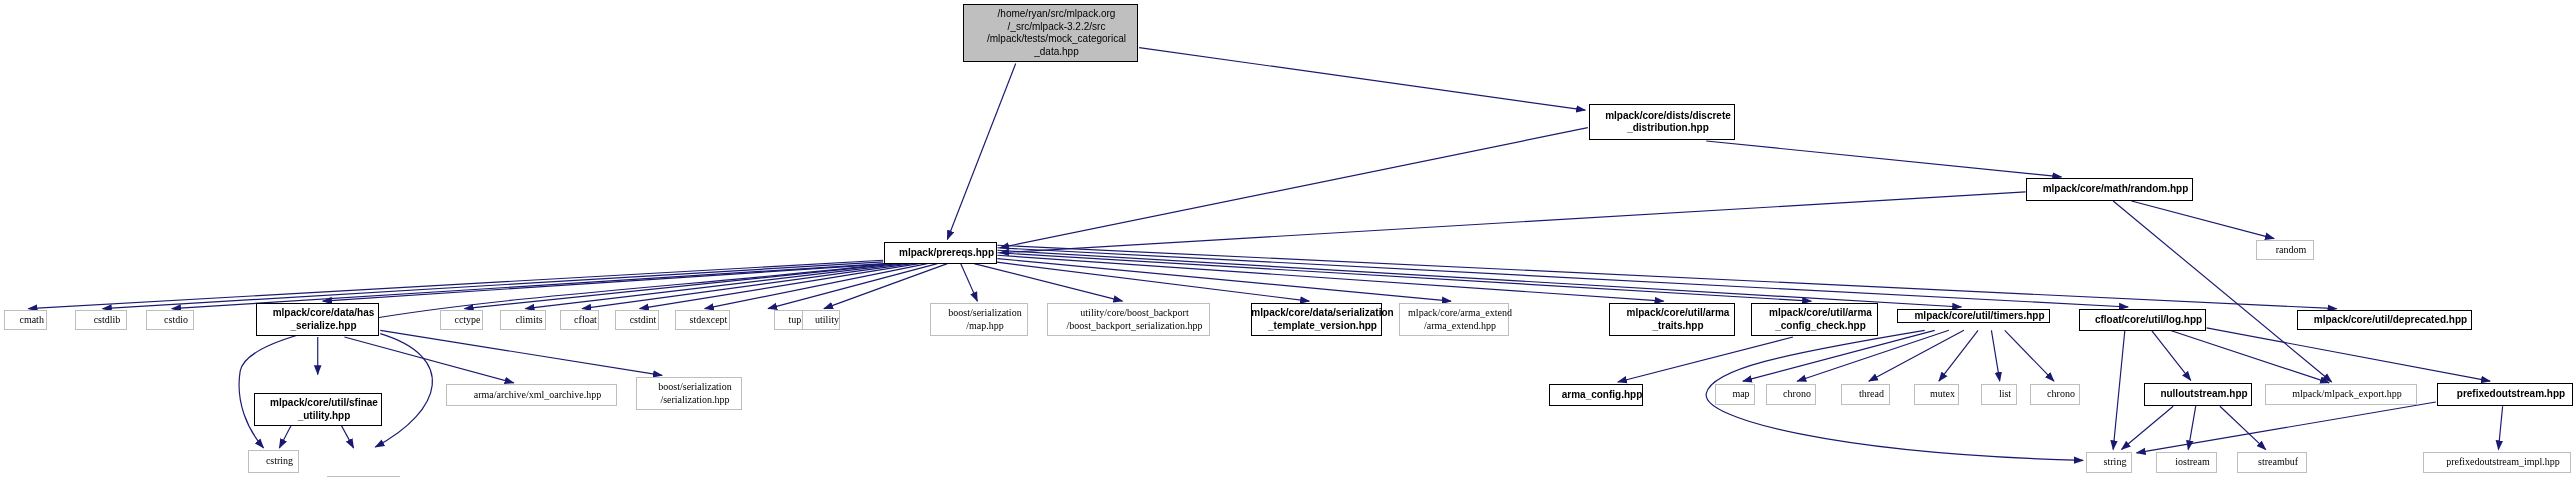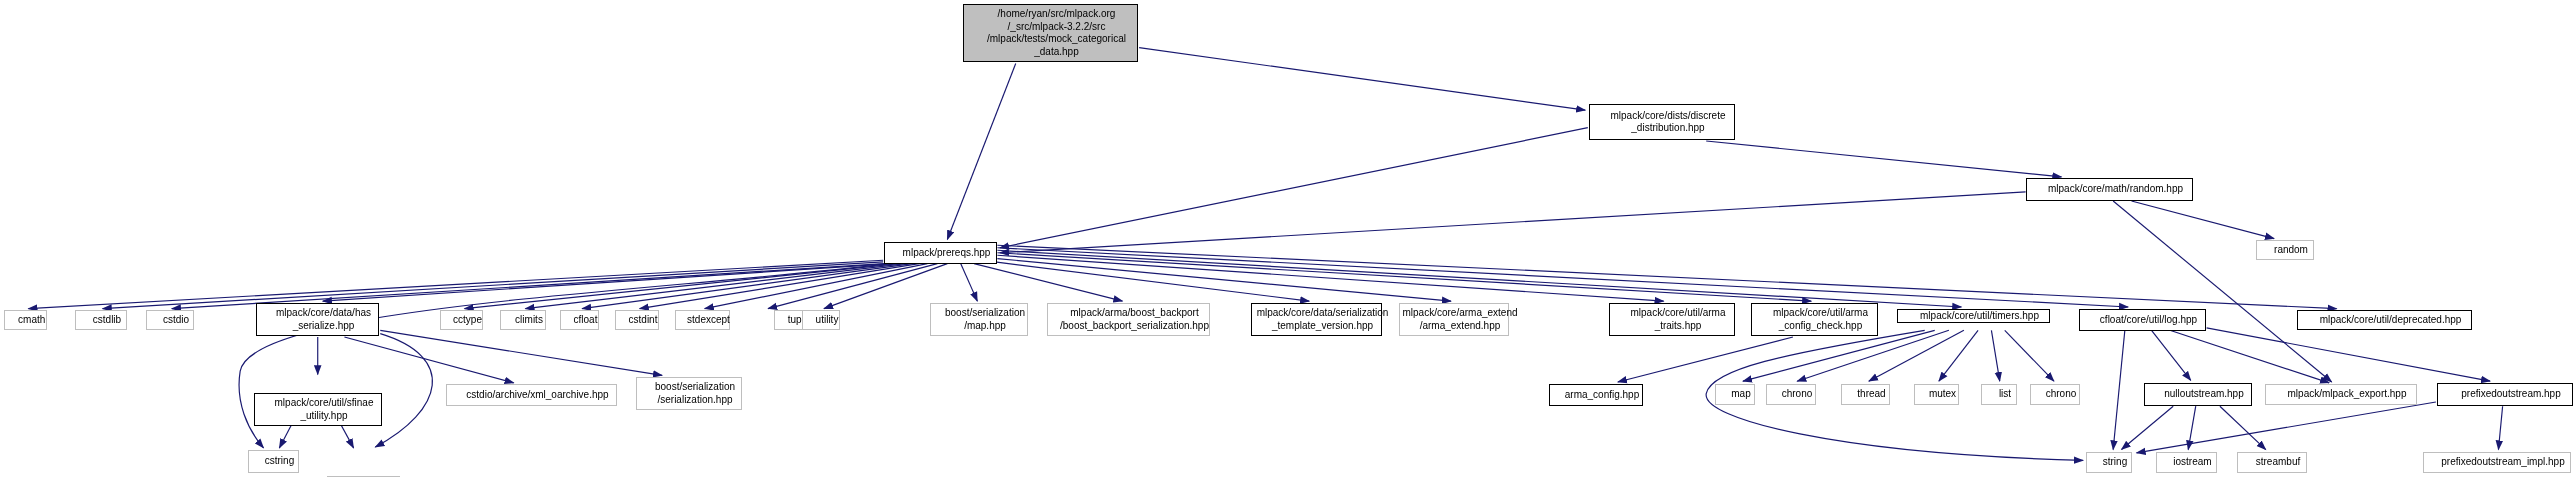--- a/index.html
+++ b/index.html
@@ -9,22 +9,22 @@
   }
   #edges { position:absolute; left:0; top:0; width:2576px; height:478px; z-index:0; }
   .edge { fill:none; stroke:#191970; stroke-width:1.4px; }
   .node {
     position:absolute; z-index:1; box-sizing:border-box;
     display:flex; align-items:center; justify-content:center;
     text-align:center; white-space:pre-line;
     background:#ffffff; border:0.8px solid #000000;
     font-size:10px; line-height:12.5px; color:#000000; overflow:visible;padding-left:12px;
   }
-  .node.ext  { border:0.8px solid #bebebe; }
-  .node.doc  { border:0.8px solid #000000; cursor:pointer; }
+  .node.ext  { border:0.8px solid #bebebe;font-family:Liberation Serif, serif; }
+  .node.doc  { border:0.8px solid #000000; cursor:pointer;font-weight:bold; }
   .node.root { background:#bfbfbf; border:0.8px solid #000000; }
 </style>
 </head>
 <body>
 
 <div id="stage">
 
   <svg id="edges" viewBox="0 0 3089 573" xmlns="http://www.w3.org/2000/svg">
     <defs>
       <marker id="arrow" markerWidth="13" markerHeight="10" refX="11" refY="5" orient="auto" markerUnits="userSpaceOnUse">
@@ -107,37 +107,37 @@
 _serialize.hpp</div>
   <div class="node ext" style="left:440px;top:310px;width:43px;height:20px">cctype</div>
   <div class="node ext" style="left:500px;top:310px;width:46px;height:20px">climits</div>
   <div class="node ext" style="left:560px;top:310px;width:39px;height:20px">cfloat</div>
   <div class="node ext" style="left:615px;top:310px;width:44px;height:20px">cstdint</div>
   <div class="node ext" style="left:675px;top:310px;width:55px;height:20px">stdexcept</div>
   <div class="node ext" style="left:774px;top:310px;width:37px;height:20px">tuple</div>
   <div class="node ext" style="left:802px;top:310px;width:38px;height:20px">utility</div>
   <div class="node ext" style="left:930px;top:303px;width:98px;height:33px">boost/serialization
 /map.hpp</div>
-  <div class="node ext" style="left:1047px;top:303px;width:163px;height:33px">mlpack/arma/boost_backport
+  <div class="node ext" style="left:1047px;top:303px;width:163px;height:33px">utility/core/boost_backport
 /boost_backport_serialization.hpp</div>
   <div class="node doc" style="left:1251px;top:303px;width:131px;height:33px">mlpack/core/data/serialization
 _template_version.hpp</div>
   <div class="node ext" style="left:1399px;top:303px;width:110px;height:33px">mlpack/core/arma_extend
 /arma_extend.hpp</div>
   <div class="node doc" style="left:1609px;top:303px;width:126px;height:33px">mlpack/core/util/arma
 _traits.hpp</div>
   <div class="node doc" style="left:1751px;top:303px;width:127px;height:33px">mlpack/core/util/arma
 _config_check.hpp</div>
   <div class="node doc" style="left:1897px;top:309px;width:153px;height:14px">mlpack/core/util/timers.hpp</div>
   <div class="node doc" style="left:2079px;top:309px;width:127px;height:22px">cfloat/core/util/log.hpp</div>
   <div class="node doc" style="left:2297px;top:310px;width:175px;height:20px">mlpack/core/util/deprecated.hpp</div>
 
   <div class="node doc" style="left:254px;top:393px;width:128px;height:33px">mlpack/core/util/sfinae
 _utility.hpp</div>
-  <div class="node ext" style="left:446px;top:384px;width:171px;height:22px">cstdio/archive/xml_oarchive.hpp</div>
+  <div class="node ext" style="left:446px;top:384px;width:171px;height:22px">arma/archive/xml_oarchive.hpp</div>
   <div class="node ext" style="left:636px;top:377px;width:106px;height:33px">boost/serialization
 /serialization.hpp</div>
   <div class="node doc" style="left:1549px;top:384px;width:94px;height:22px">arma_config.hpp</div>
   <div class="node ext" style="left:1715px;top:384px;width:40px;height:21px">map</div>
   <div class="node ext" style="left:1766px;top:384px;width:50px;height:21px">chrono</div>
   <div class="node ext" style="left:1841px;top:384px;width:49px;height:21px">thread</div>
   <div class="node ext" style="left:1914px;top:384px;width:45px;height:21px">mutex</div>
   <div class="node ext" style="left:1981px;top:384px;width:36px;height:21px">list</div>
   <div class="node ext" style="left:2030px;top:384px;width:50px;height:21px">chrono</div>
   <div class="node doc" style="left:2144px;top:383px;width:108px;height:22.5px">nulloutstream.hpp</div>

